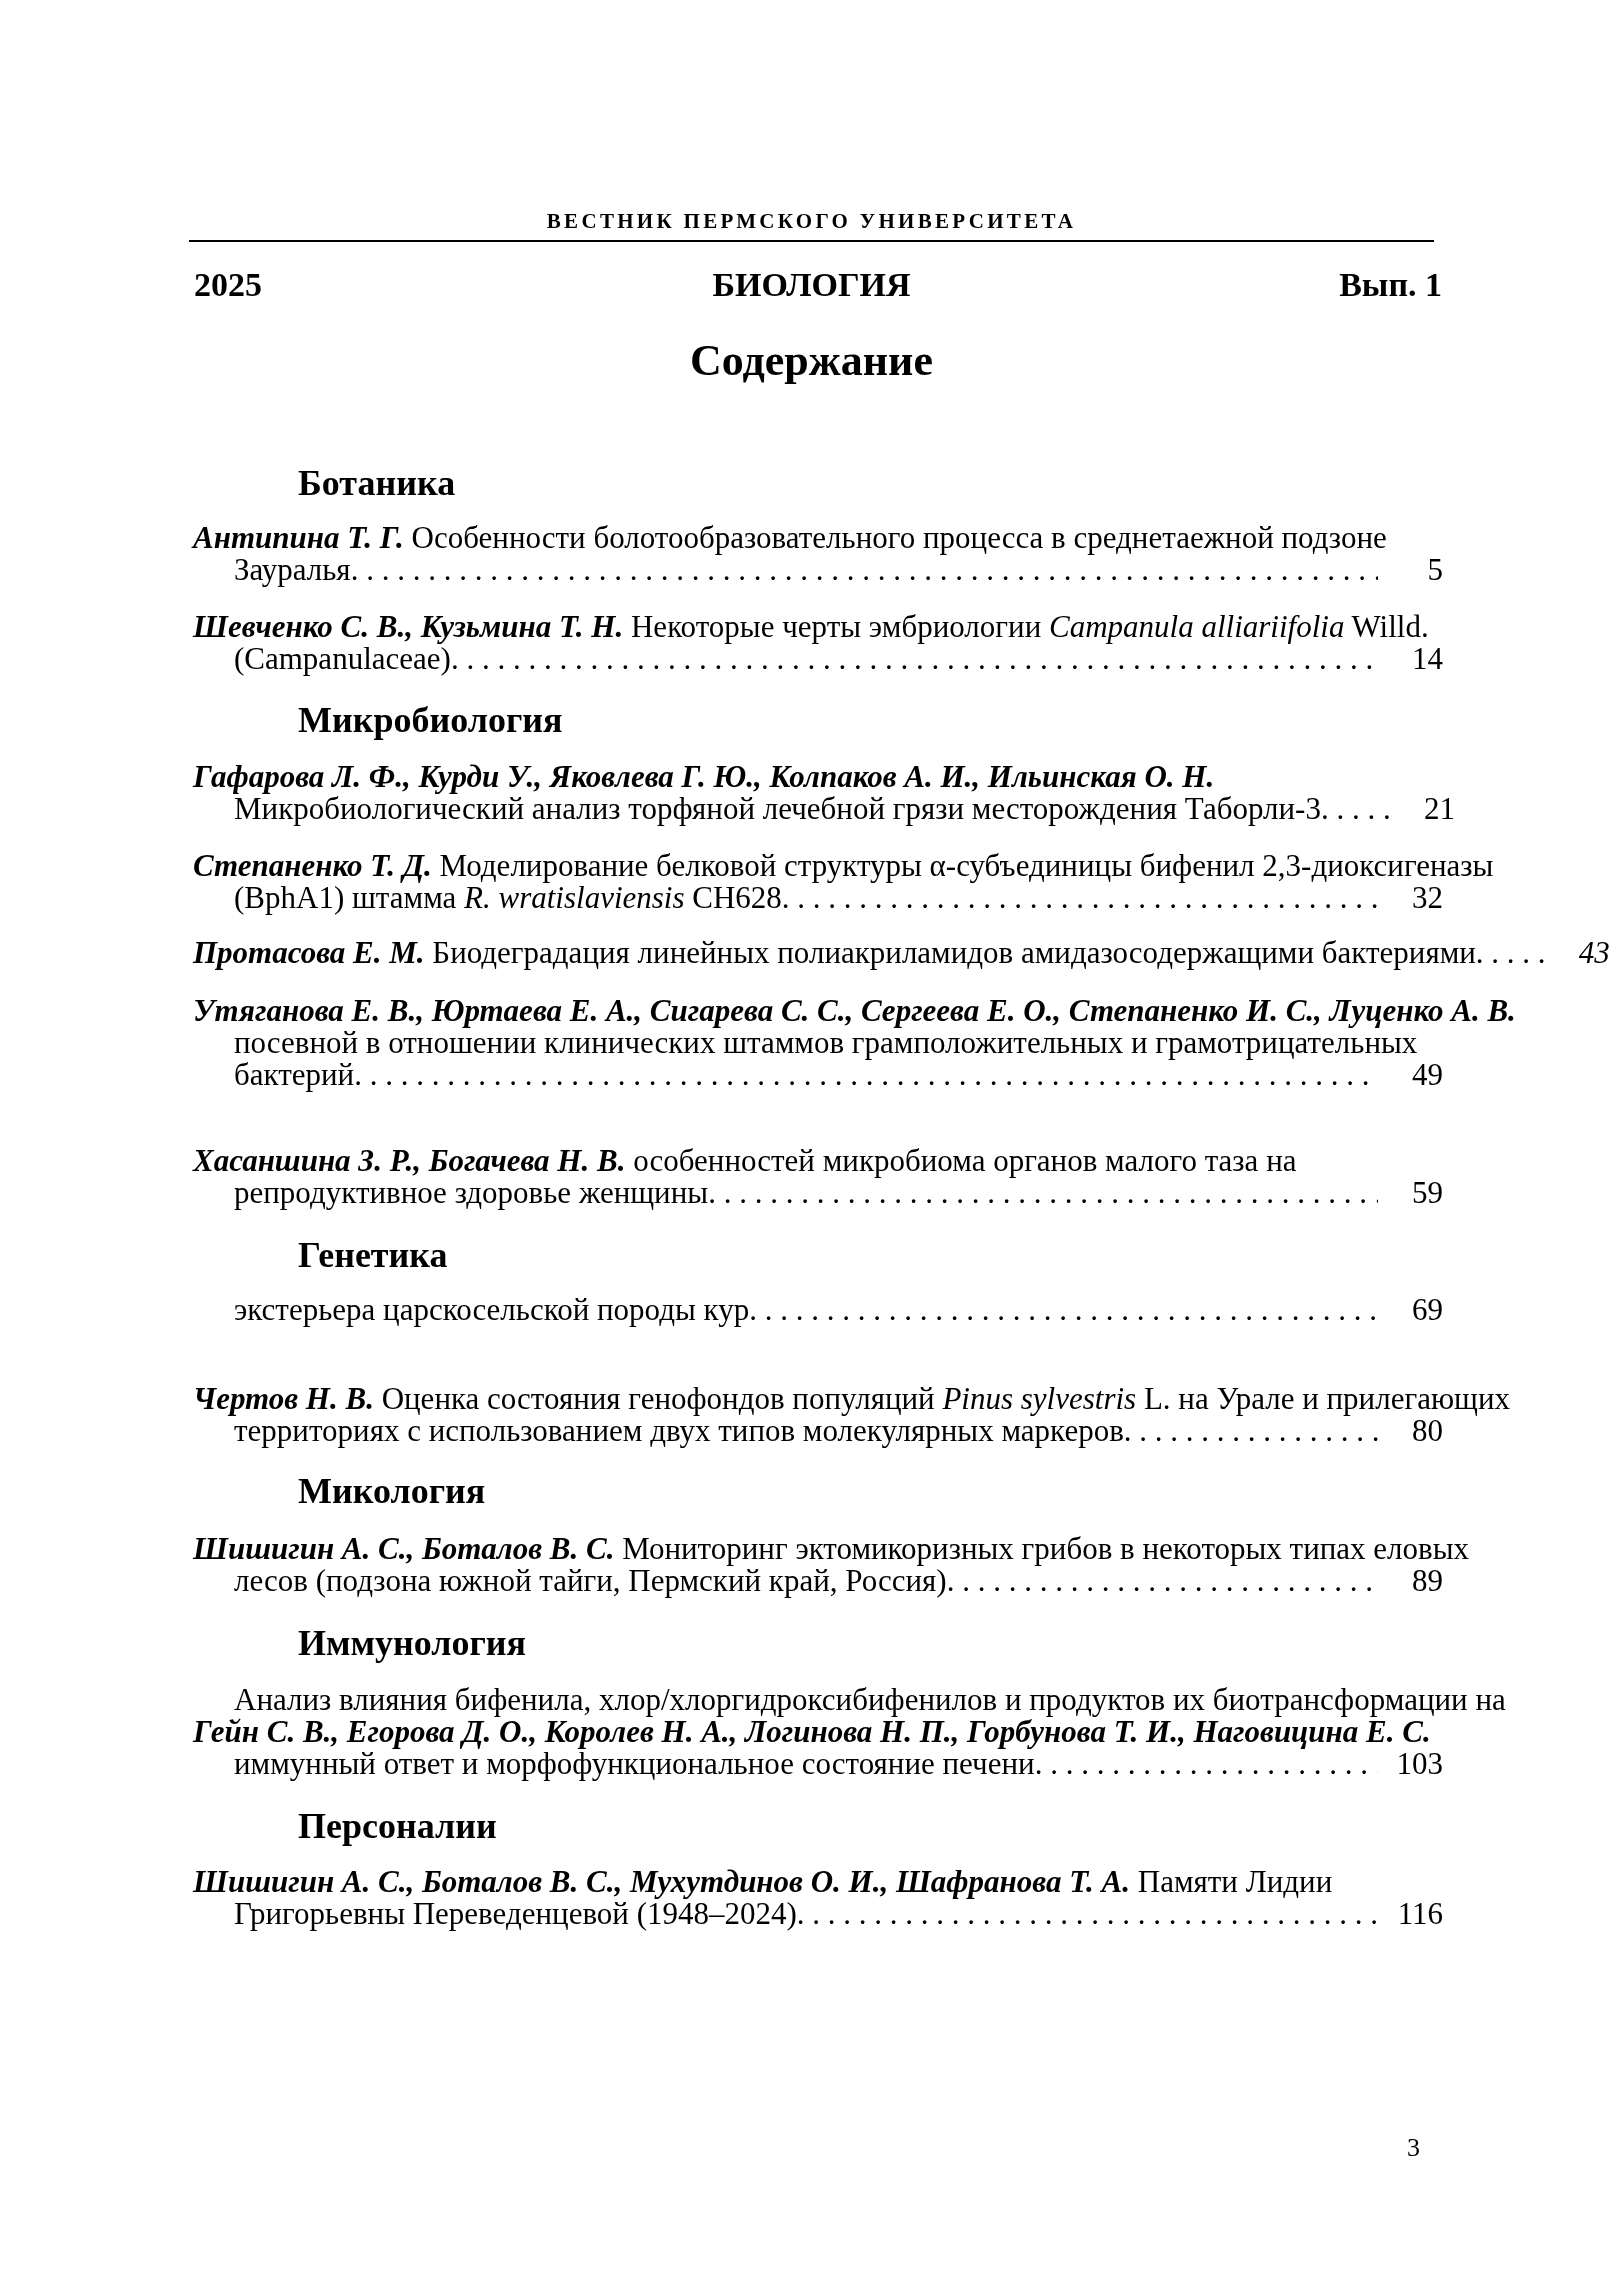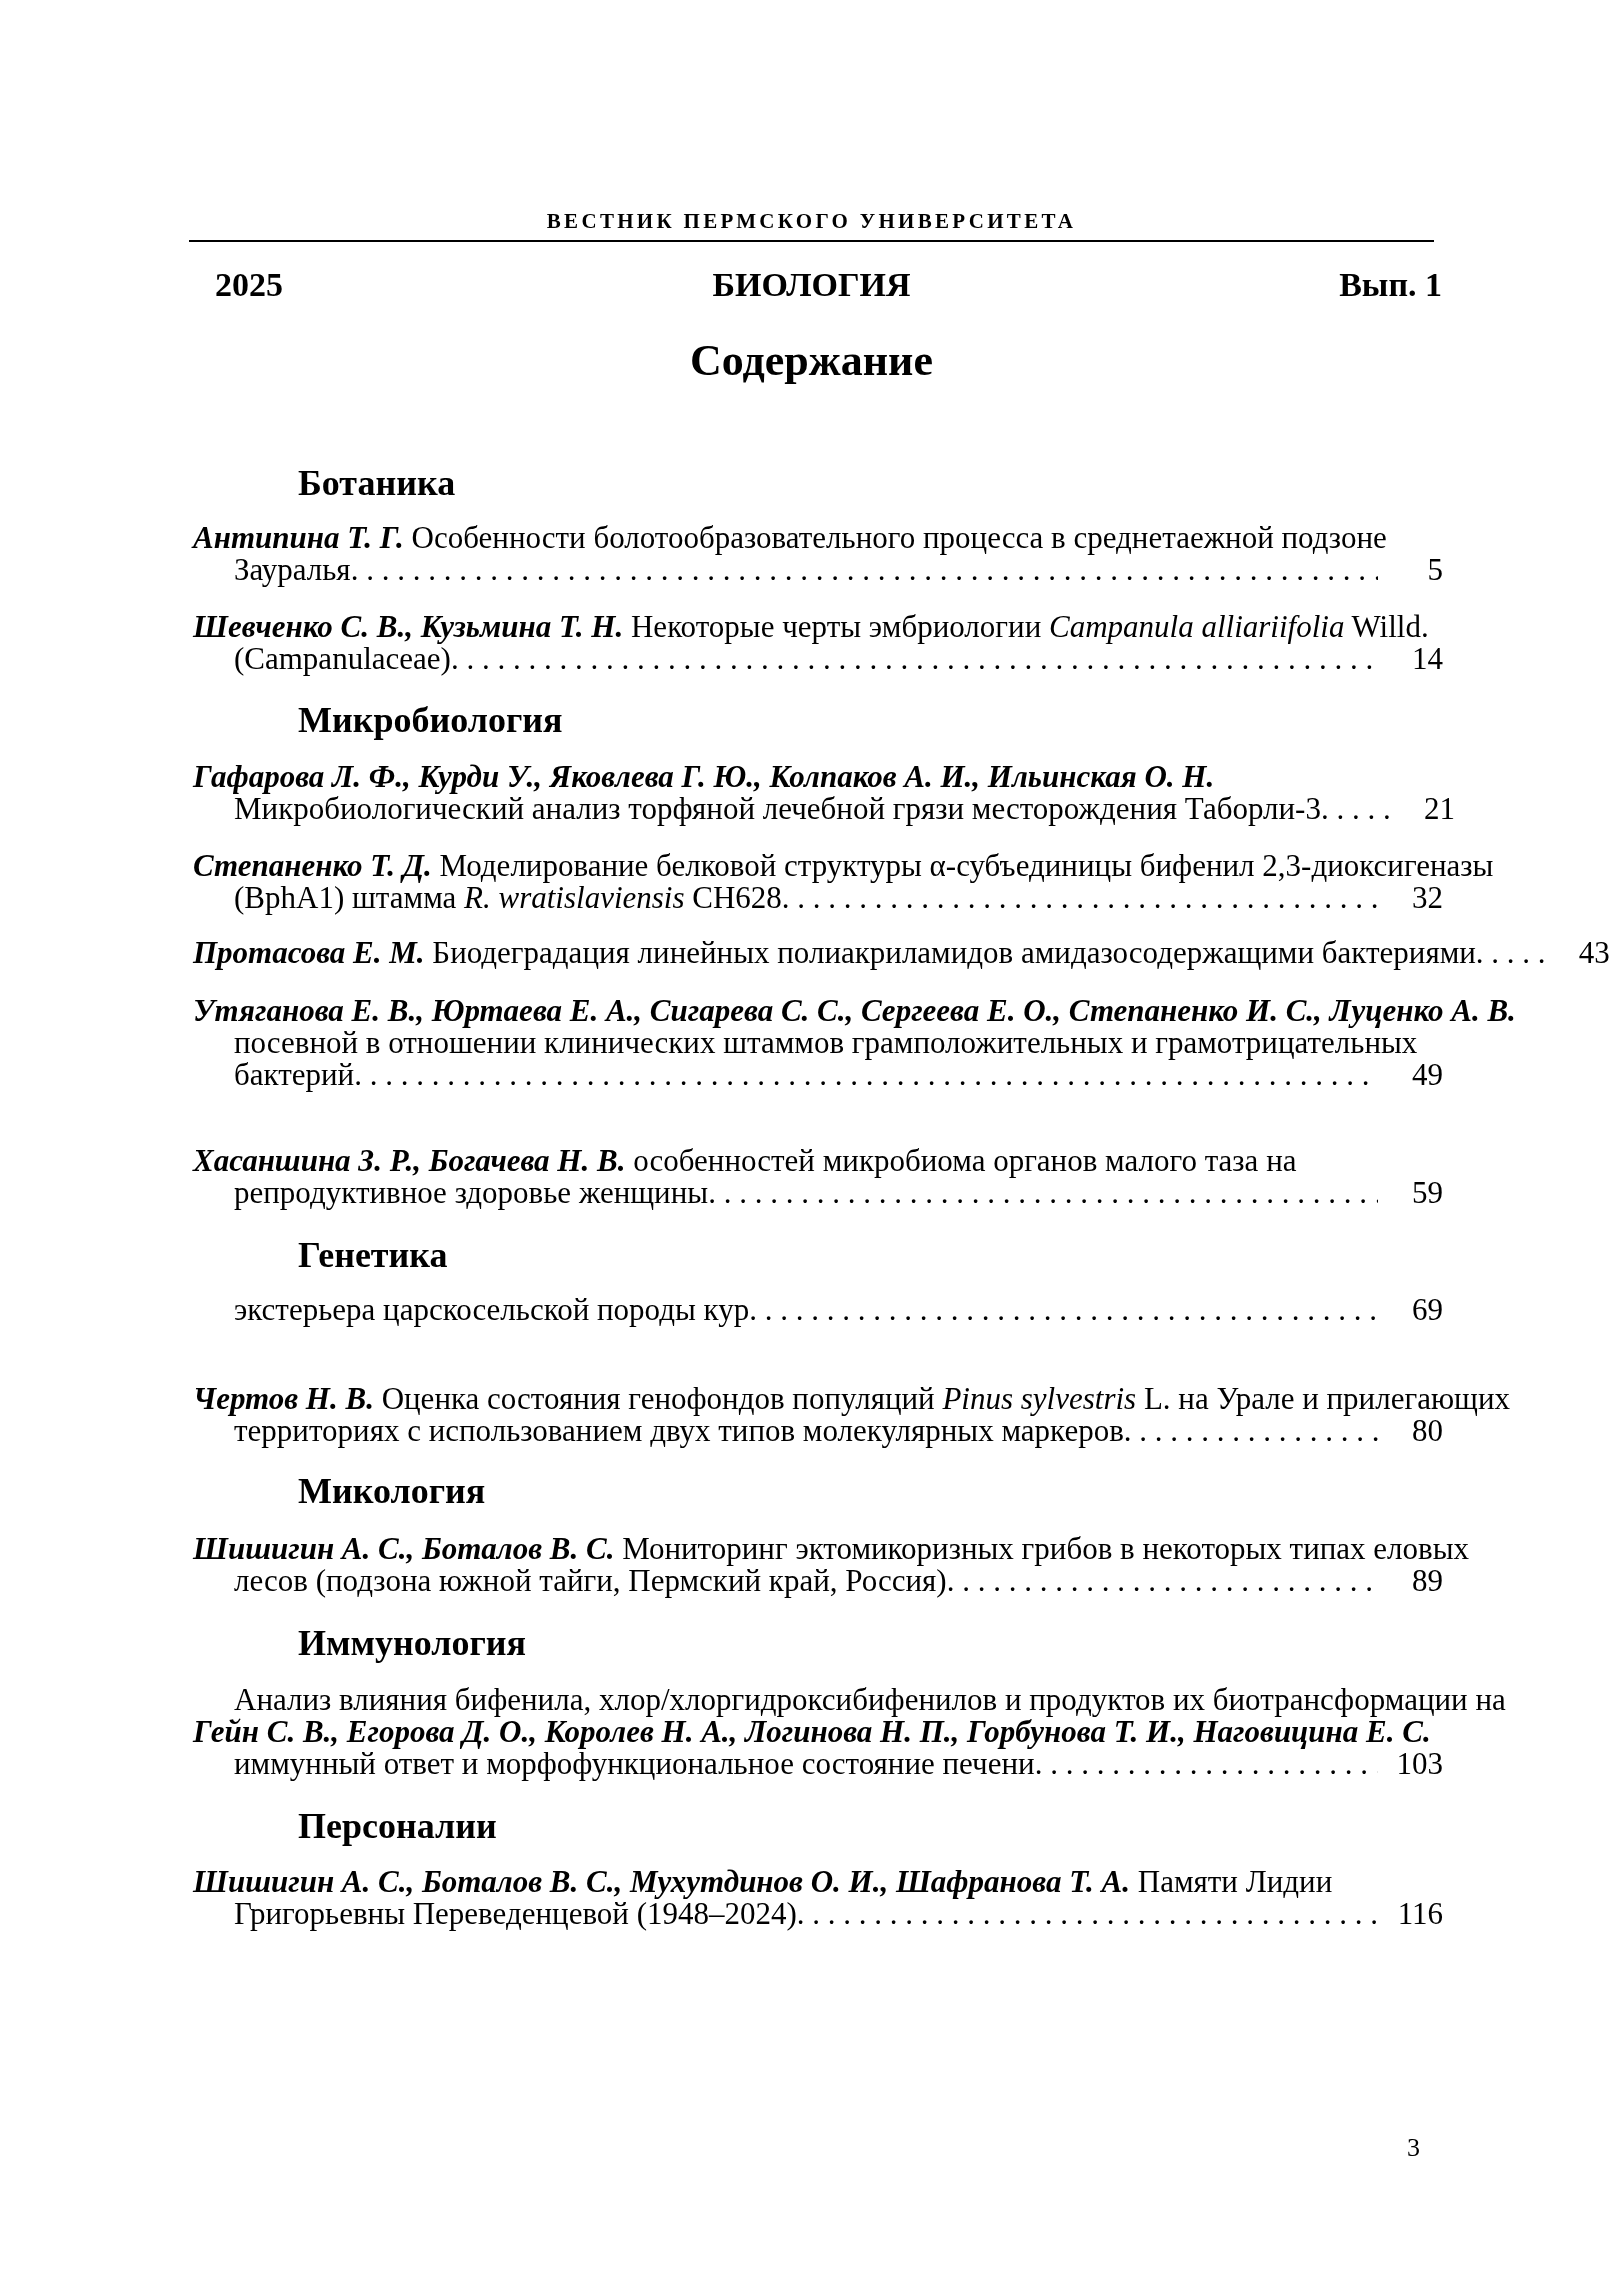--- a/index.html
+++ b/index.html
@@ -7,21 +7,21 @@
     width: 1623px; height: 2295px; position: relative; overflow: hidden;
     font-family: "Liberation Serif", "DejaVu Serif", serif; color: #000;
   }
   .abs { position: absolute; }
   .journal-title {
     left: 189px; width: 1245px; top: 204px; text-align: center;
     font-weight: bold; font-size: 21px; letter-spacing: 3.3px; line-height: 34px;
   }
   .rule { left: 189px; width: 1245px; top: 240px; height: 2px; background: #000; }
   .hdr { top: 264px; font-weight: bold; font-size: 34px; line-height: 41px; }
-  .hdr-year { left: 194px; margin-left: 21px; }
+  .hdr-year { left: 194px; }
   .hdr-subject { left: 189px; width: 1245px; text-align: center; }
   .hdr-issue { right: 181px; }
   .contents-title {
     left: 189px; width: 1245px; top: 340px; text-align: center;
     font-weight: bold; font-size: 44px; line-height: 41px;
   }
   .section {
     left: 298px; font-weight: bold; font-size: 36px; line-height: 34px;
   }
   .entry {
@@ -31,21 +31,21 @@
   .entry .line.indent { padding-left: 41px; }
   .entry .author { font-style: italic; font-weight: bold; }
   .entry i { font-style: italic; }
   .lastline { display: flex; align-items: baseline; padding-left: 41px; width: 1209px; }
   .lastline .txt { white-space: nowrap; flex: 0 0 auto; }
   .lastline .dots-wrap { flex: 1 1 auto; overflow: hidden; white-space: nowrap; padding-right: 69px; }
   .lastline .page { flex: 0 0 auto; width: 65px; text-align: right; }
   .firstline-flex { display: flex; align-items: baseline; width: 1250px; }
   .firstline-flex .txt { white-space: nowrap; flex: 0 0 auto; }
   .firstline-flex .dots-wrap { flex: 1 1 auto; overflow: hidden; white-space: nowrap; padding-right: 69px; }
-  .firstline-flex .page { flex: 0 0 auto; width: 65px; text-align: right; }
+  .firstline-flex .page { flex: 0 0 auto; width: 65px; text-align: right; font-style: italic; }
   .page-number { left: 1407px; top: 2132px; font-size: 26px; line-height: 31px; }
 </style>
 </head>
 <body>
 
 <div class="abs journal-title">ВЕСТНИК ПЕРМСКОГО УНИВЕРСИТЕТА</div>
 <div class="abs rule"></div>
 <div class="abs hdr hdr-year">2025</div>
 <div class="abs hdr hdr-subject">БИОЛОГИЯ</div>
 <div class="abs hdr hdr-issue">Вып. 1</div>

